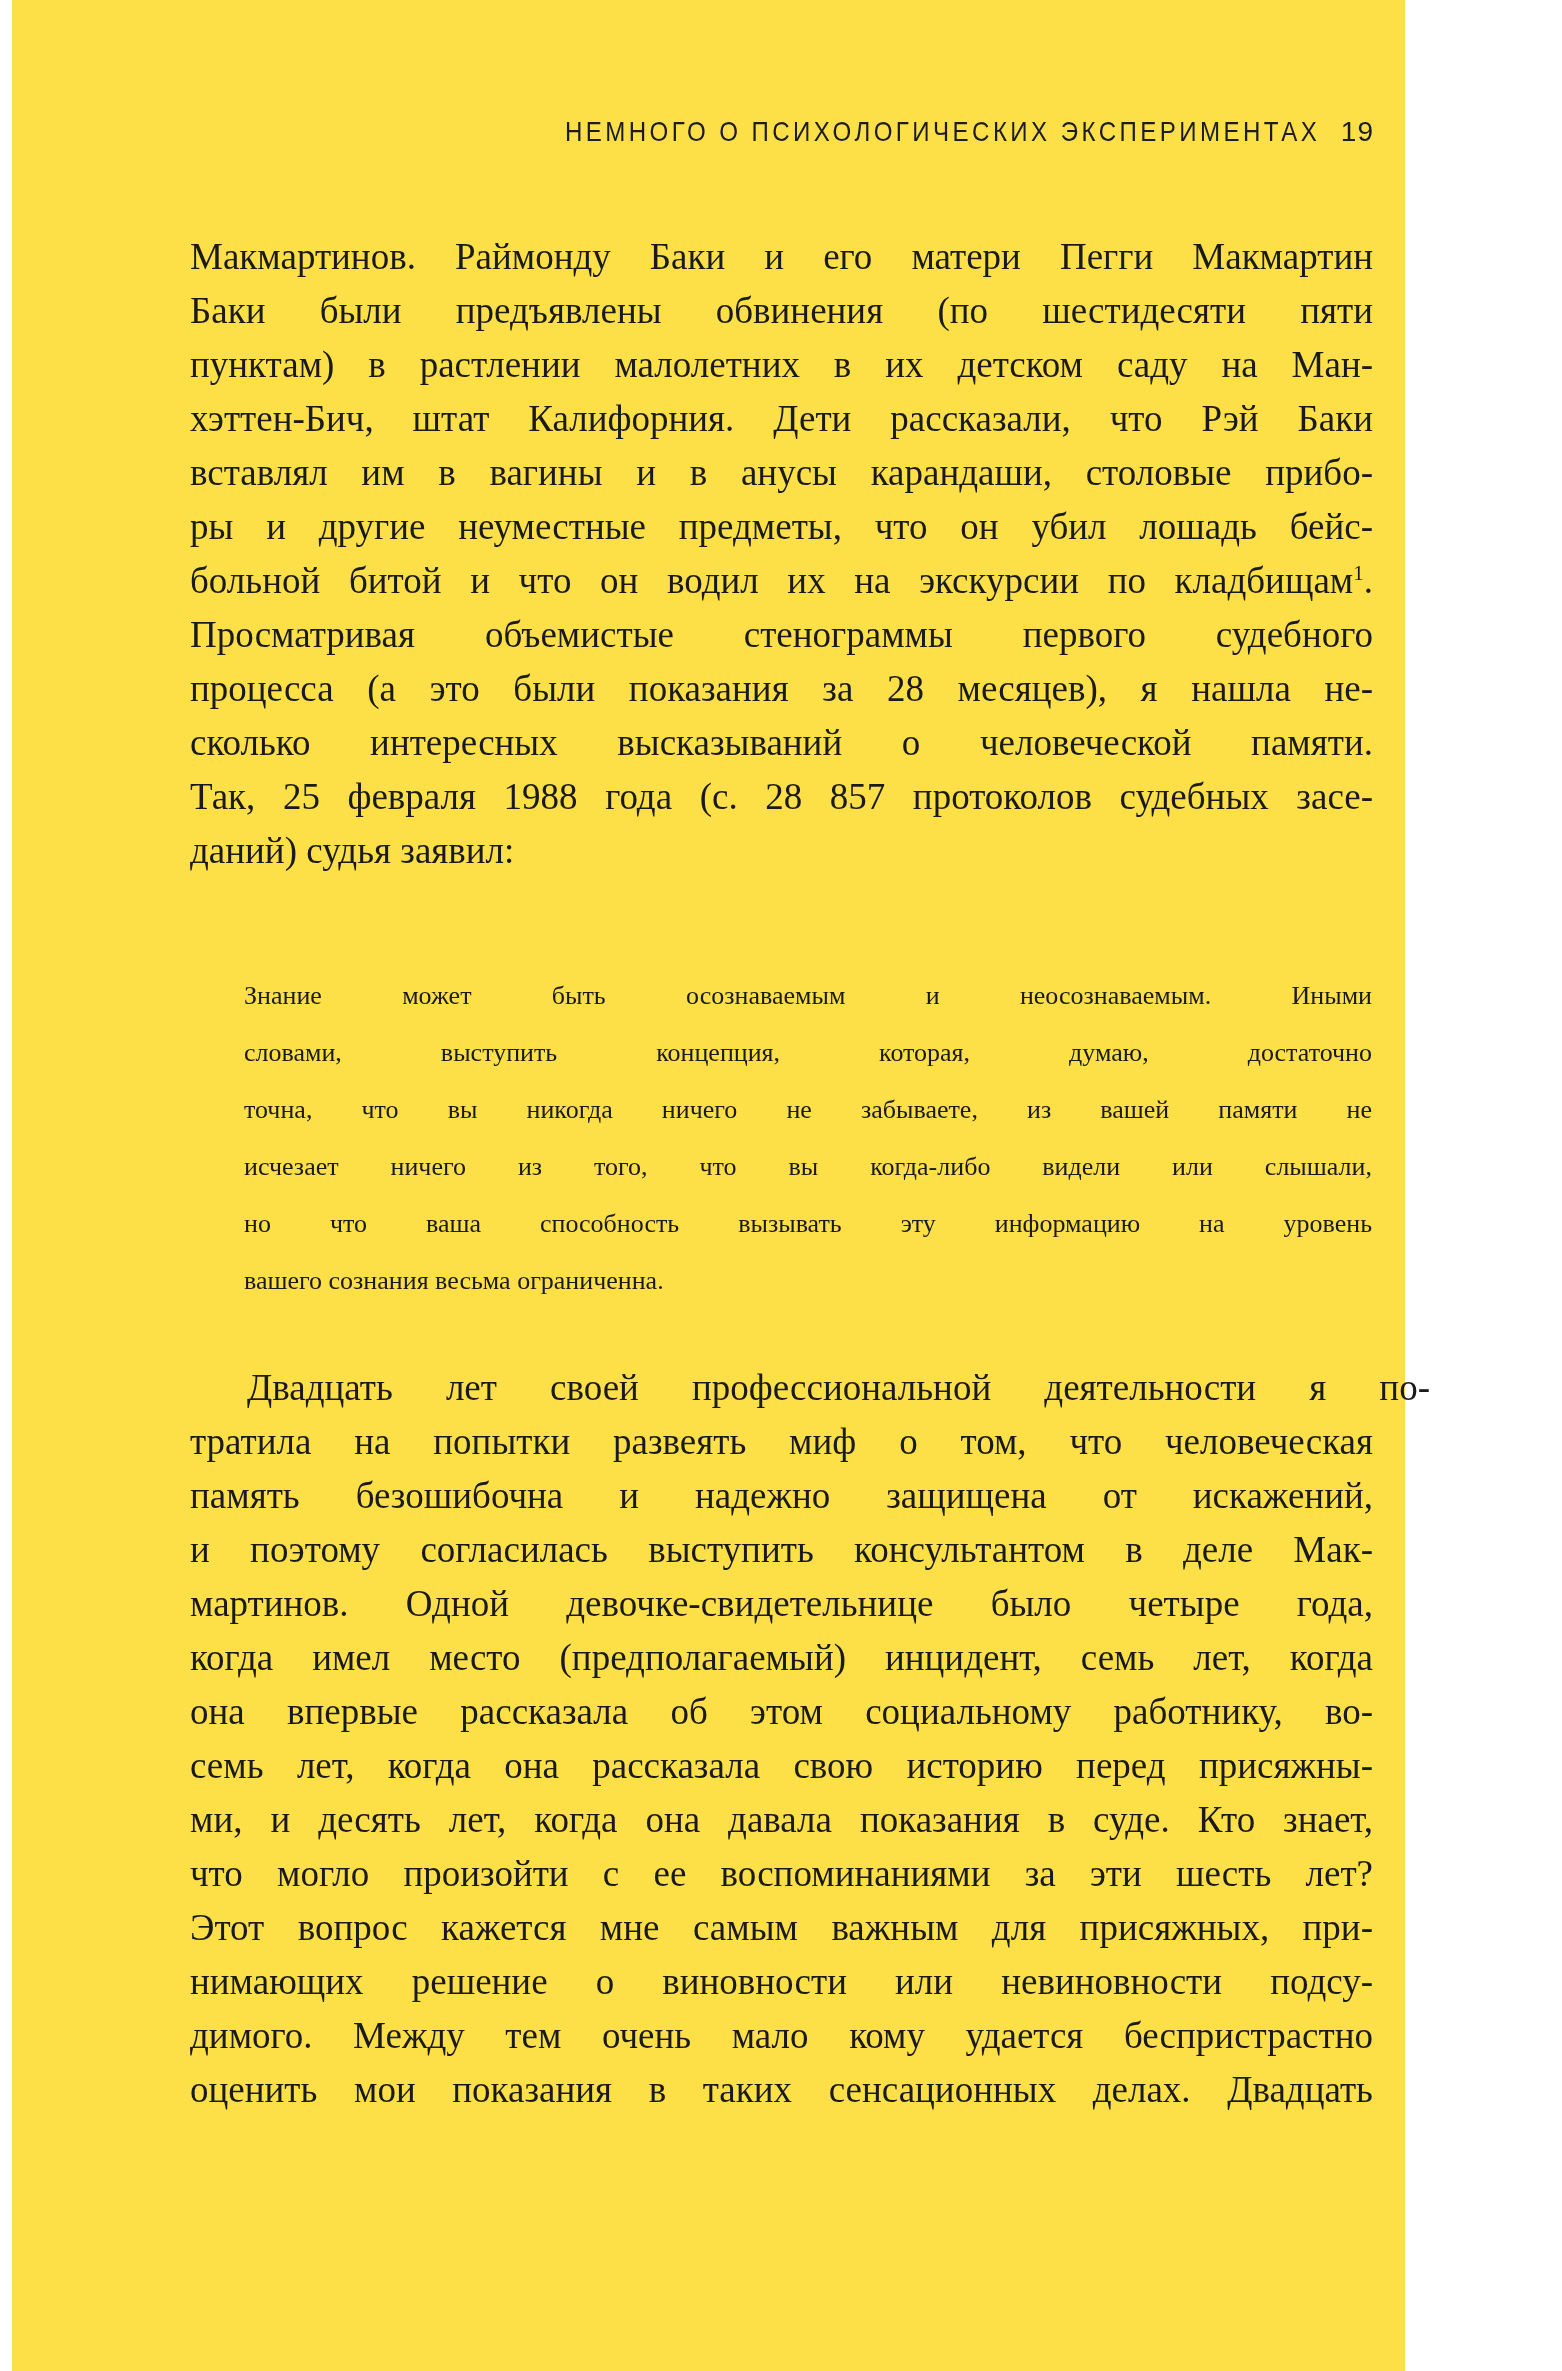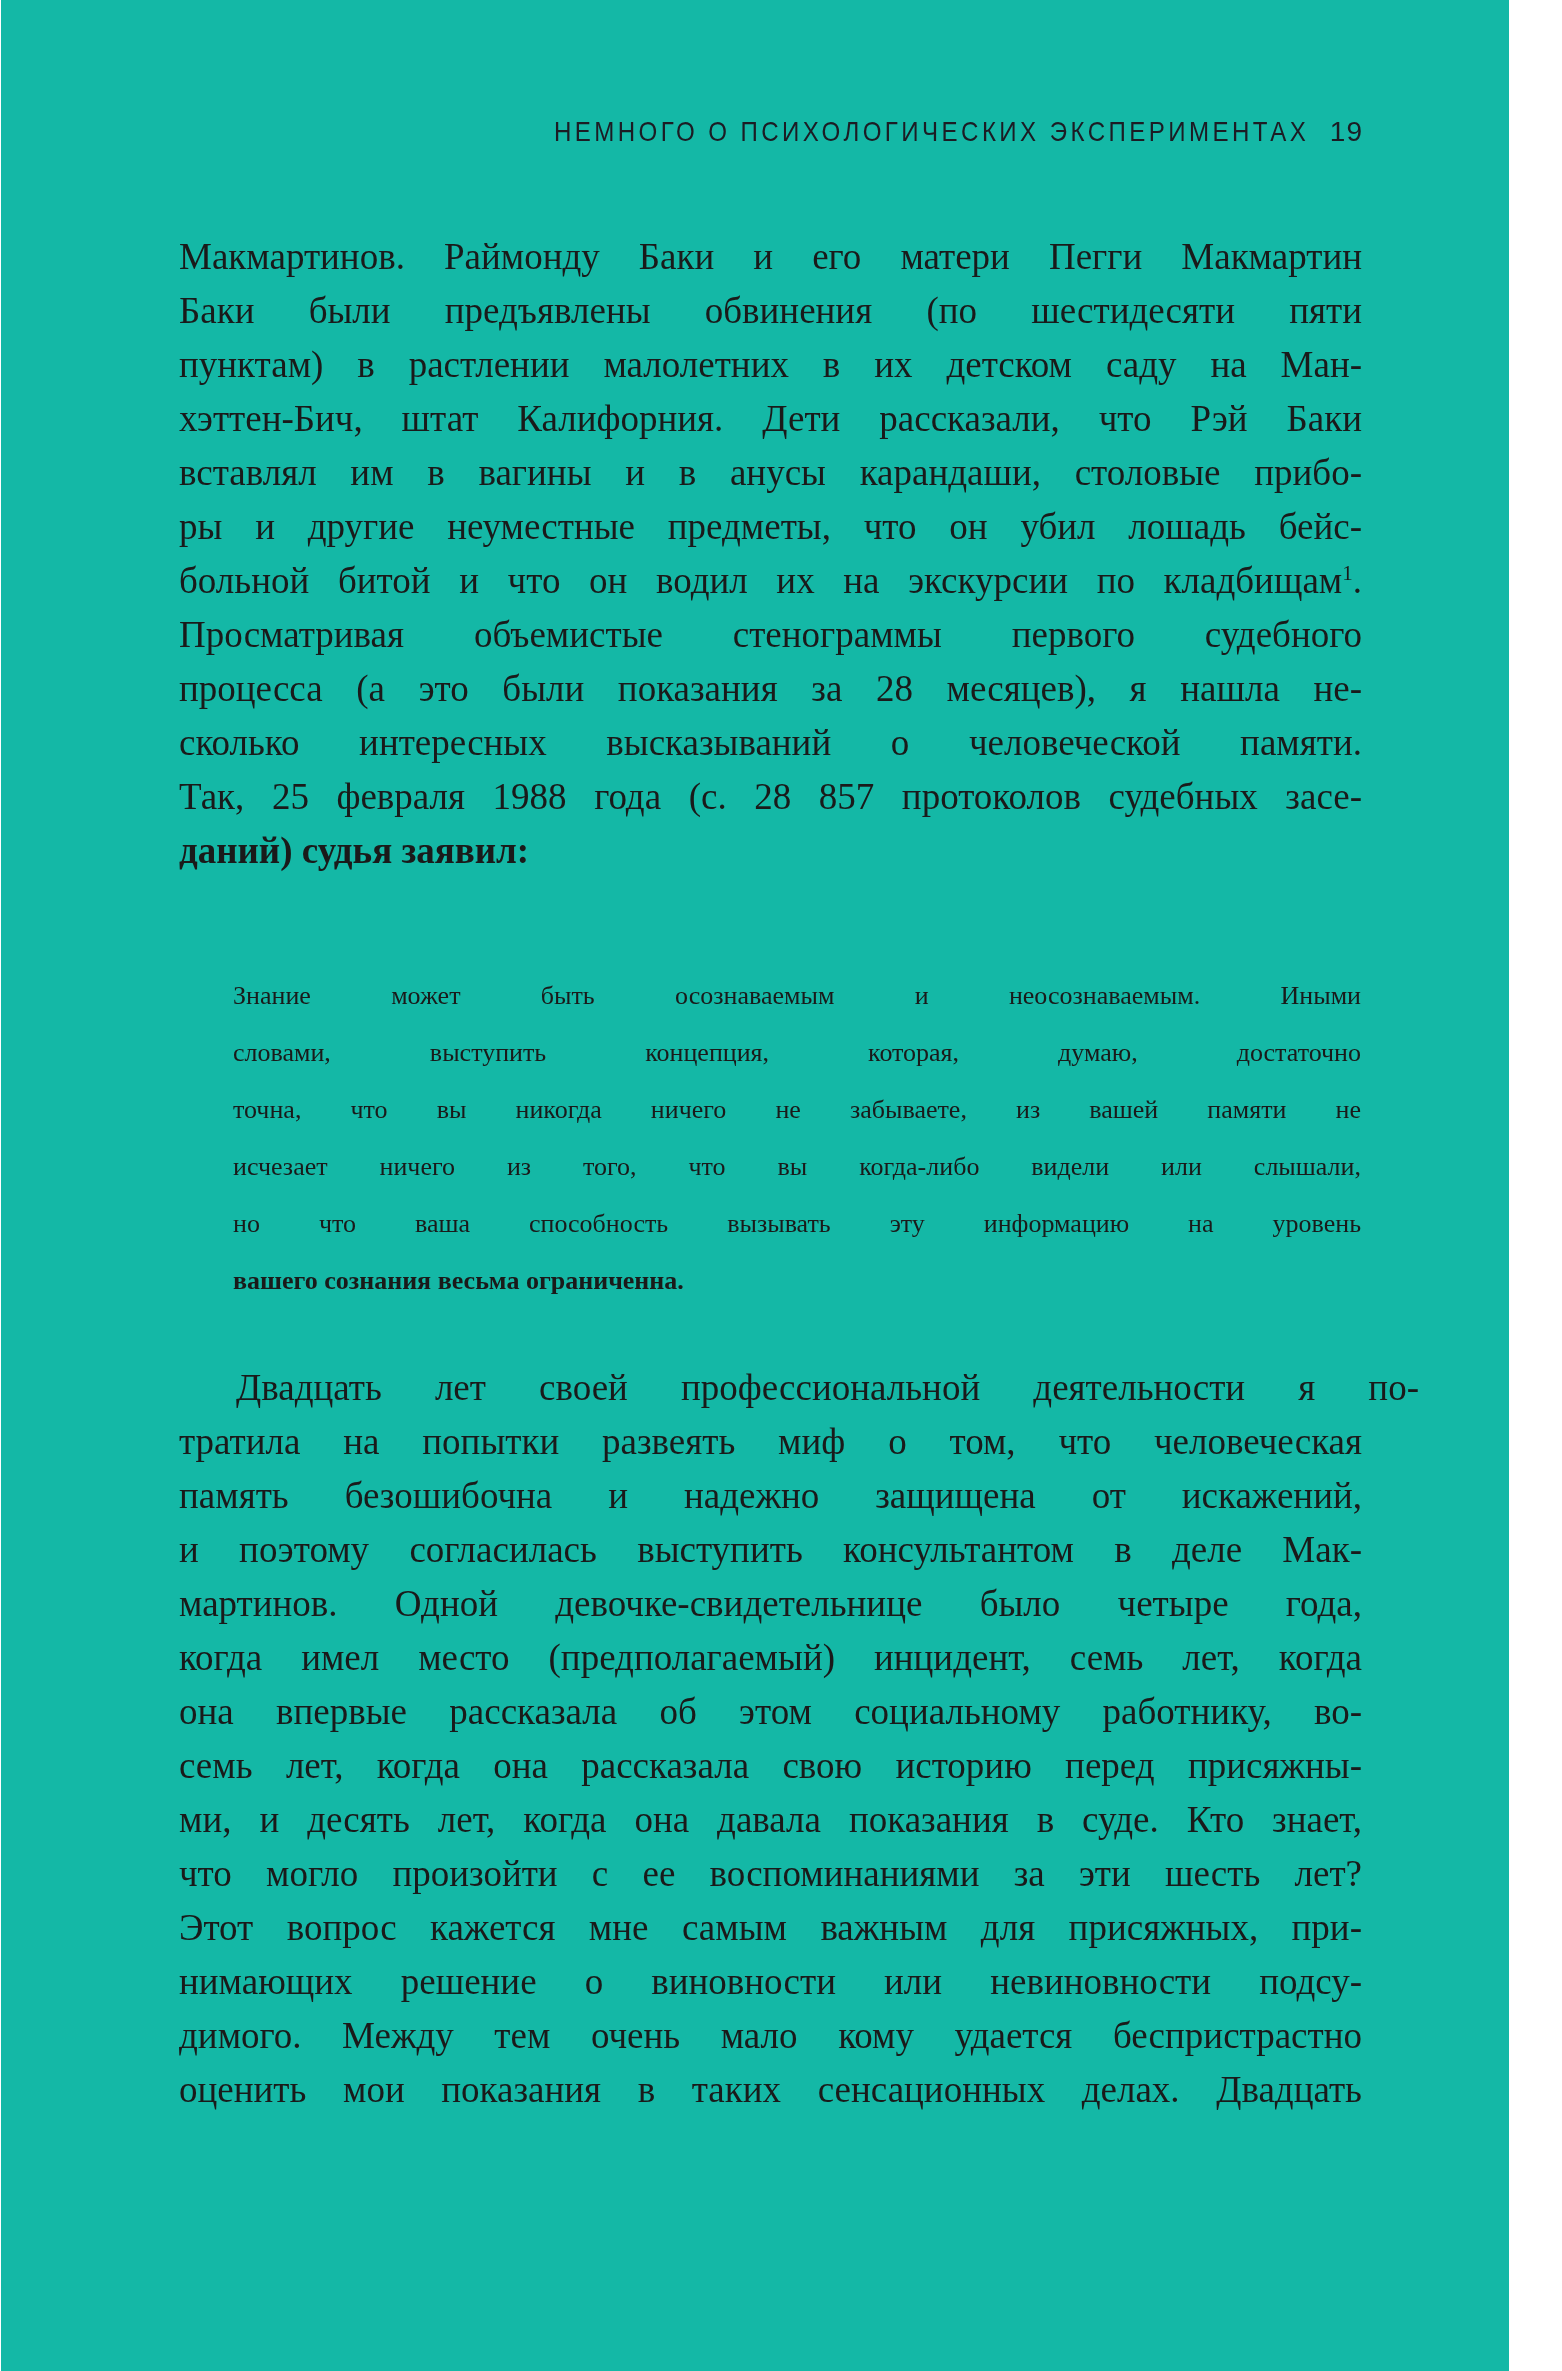--- a/index.html
+++ b/index.html
@@ -9,25 +9,25 @@
     }
     body {
       width: 1563px;
       height: 2372px;
       position: relative;
       overflow: hidden;
       color: #1a1a1a;
     }
     .page {
       position: absolute;
-      left: 1px;
+      left: 12px;
       top: 0;
-      width: 1508px;
+      width: 1393px;
       height: 2372px;
-      background: #14b8a6;
+      background: #fde047;
     }
     .running-header {
       position: absolute;
       top: 113px;
       left: 449px;
       width: 913px;
       height: 38px;
       display: flex;
       justify-content: flex-end;
       align-items: center;
@@ -57,21 +57,20 @@
       display: block;
       height: 54px;
       line-height: 54px;
       white-space: nowrap;
       text-align: justify;
       text-align-last: justify;
       transform-origin: left center;
     }
     .line.last {
       text-align-last: left;
-      font-weight: bold;
     }
     .line.indent {
       padding-left: 57px;
     }
     sup.fn {
       font-size: 21px;
       vertical-align: 13.4px;
       line-height: 0;
     }
     .p1 { top: 230px; }

